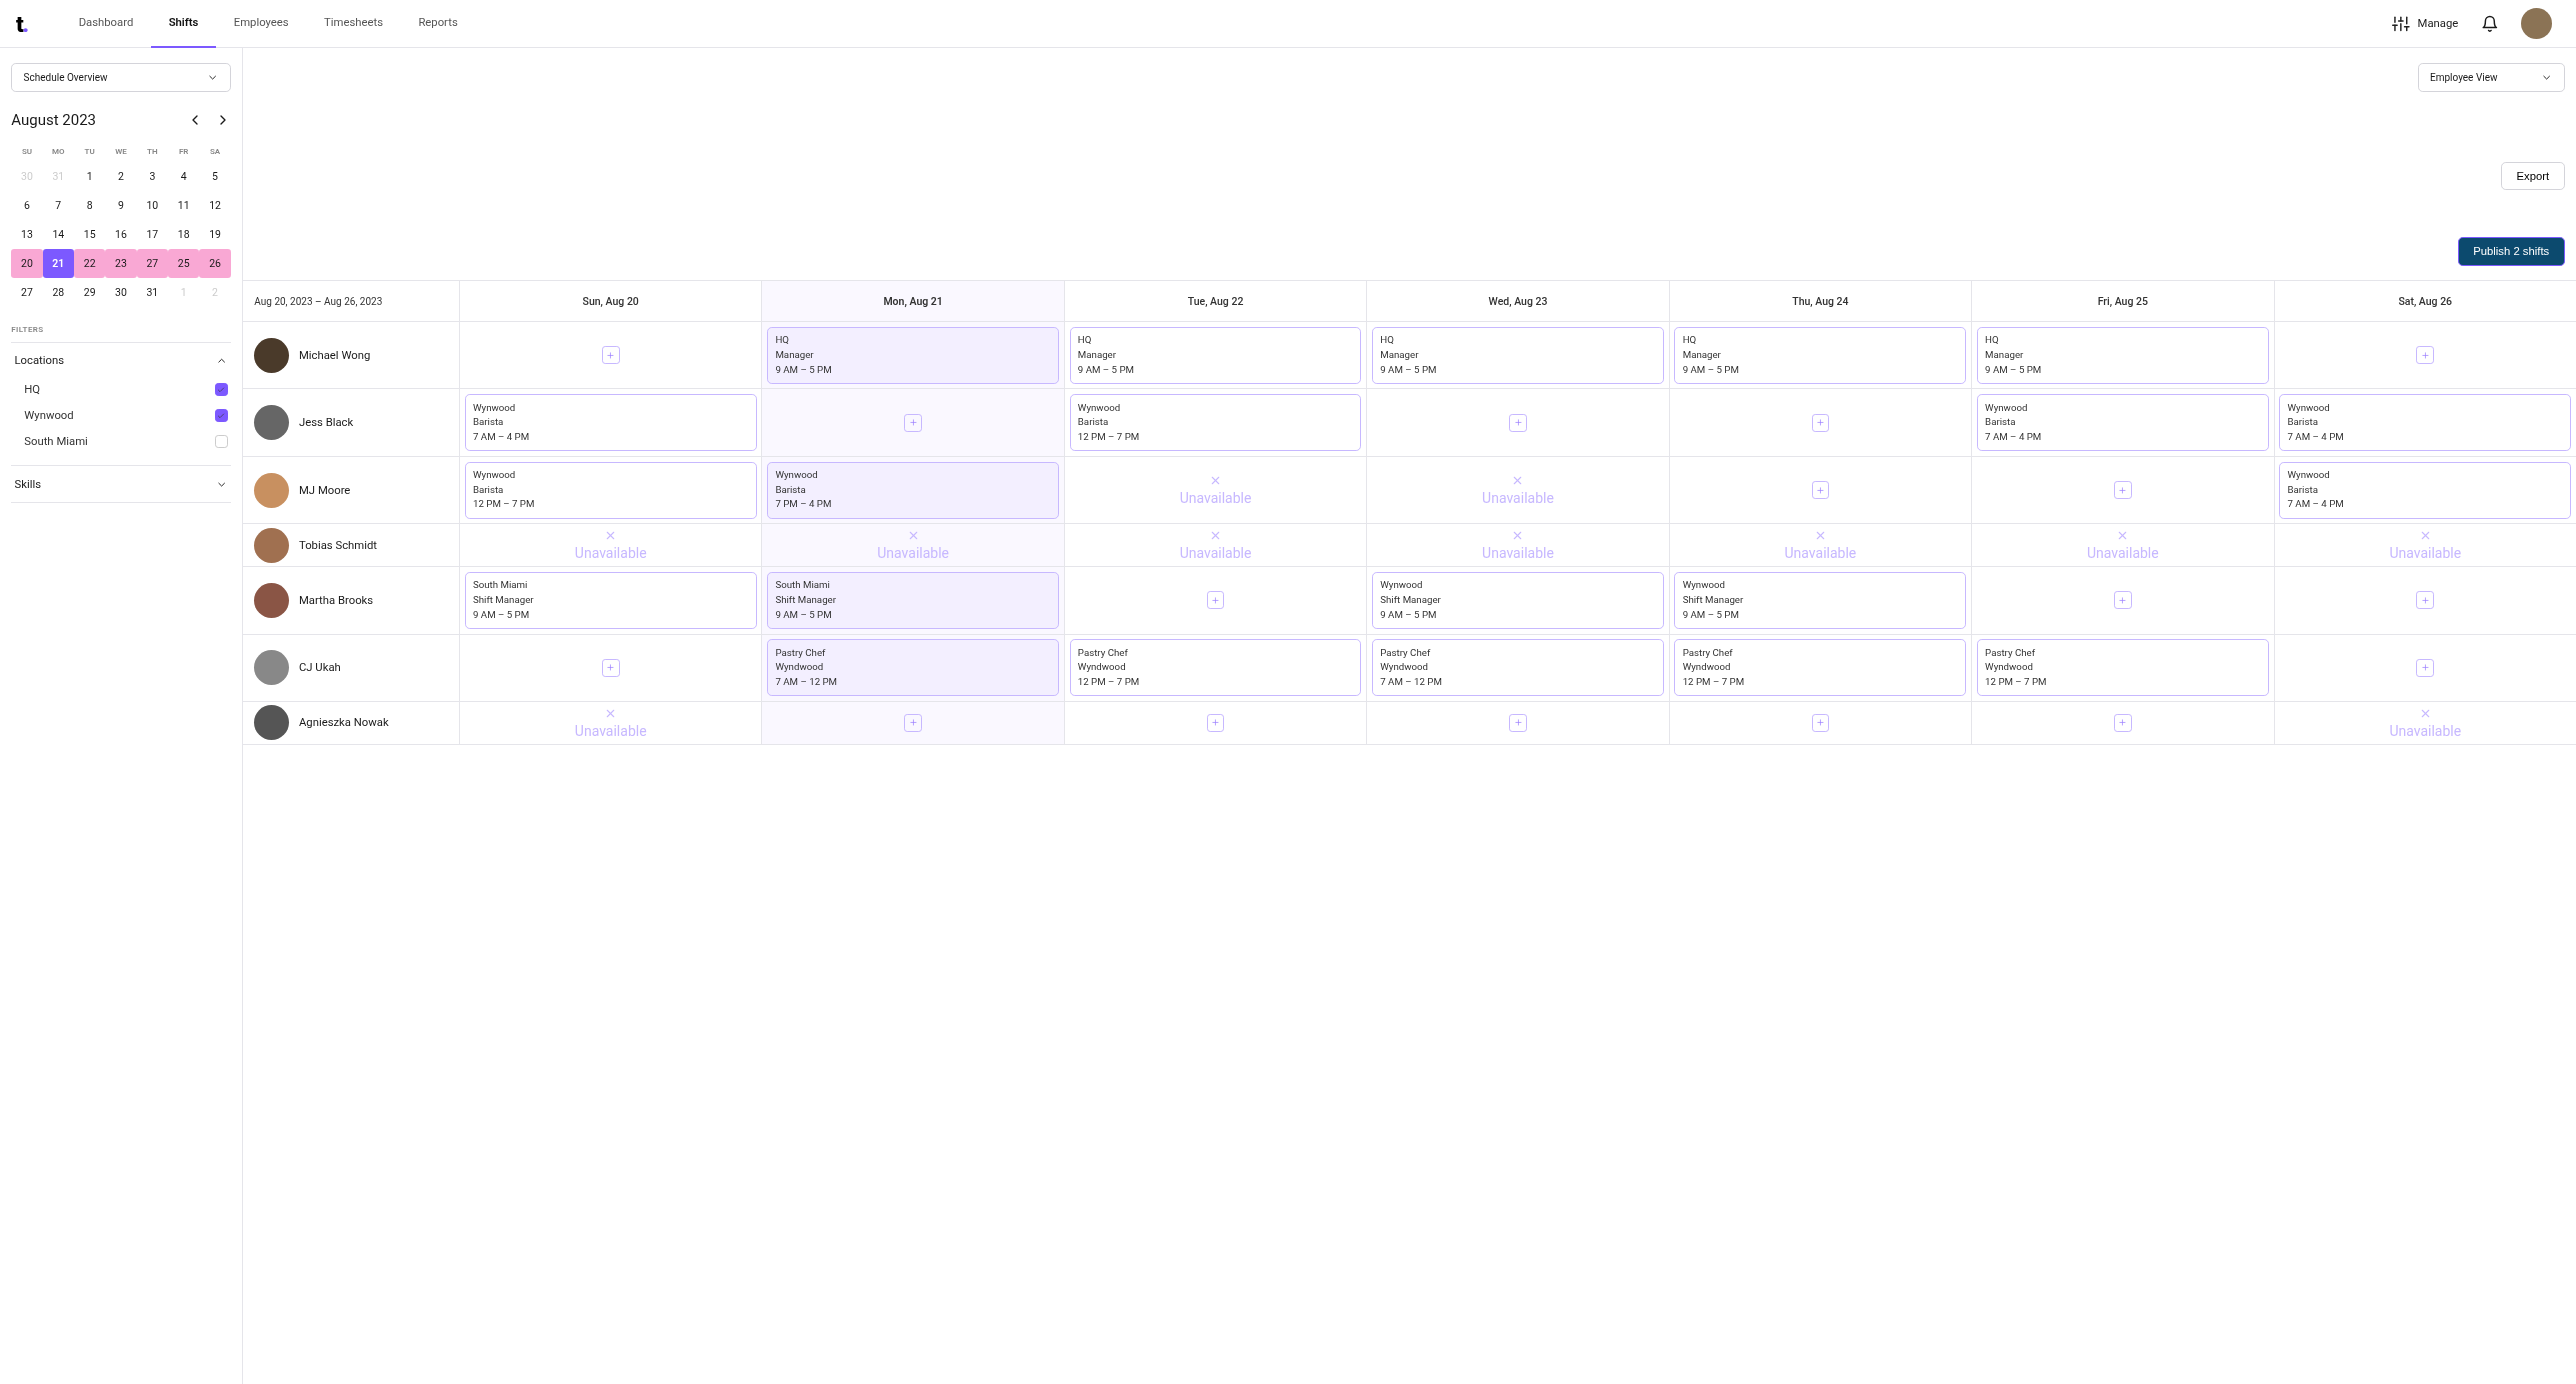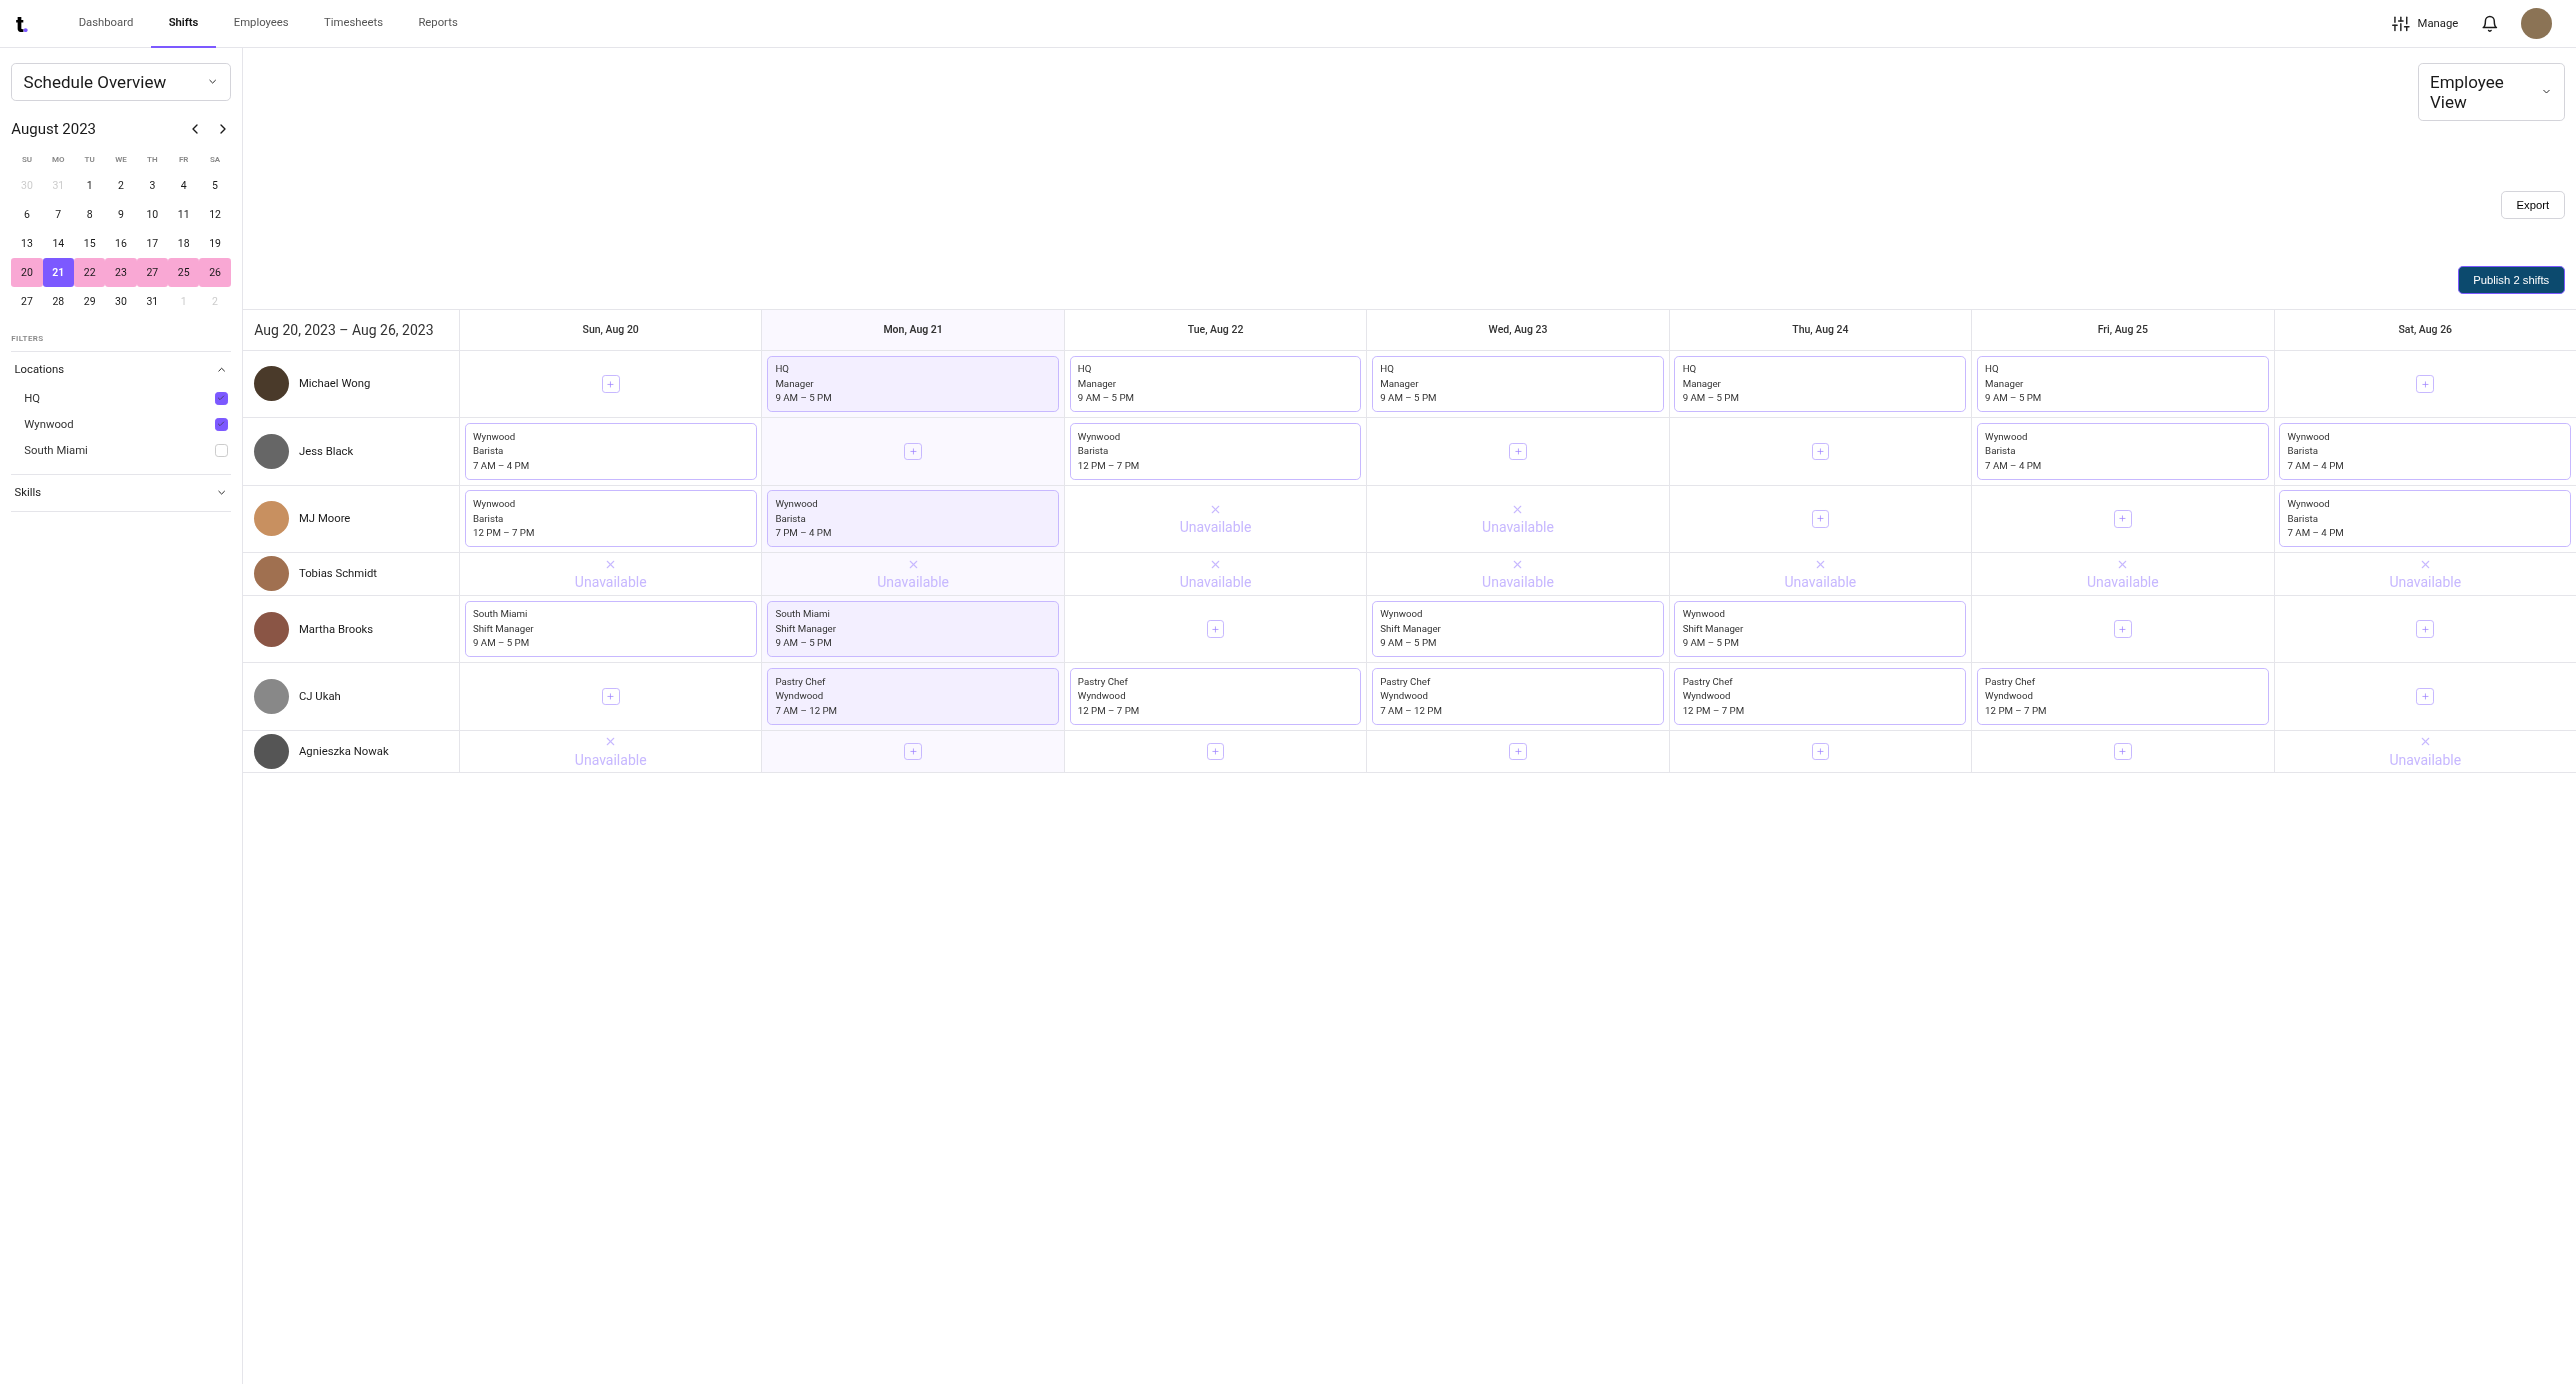--- a/index.html
+++ b/index.html
@@ -16,21 +16,21 @@
 .manage { display: flex; align-items: center; gap: 8px; font-size: 11.3px; color: #222; cursor: pointer; }
 .bell { width: 17.7px; height: 17.7px; cursor: pointer; }
 .avatar { width: 31px; height: 31px; border-radius: 50%; background: #8b7355; cursor: pointer; }
 
 
 .main { display: flex; height: calc(100vh - 48px); }
 .sidebar { width: 243px; border-right: 0.8px solid #e5e5ea; padding: 14.5px 11.3px; overflow-y: auto; }
 .content { flex: 1; overflow: auto; }
 
 
-.dropdown { border: 0.8px solid #d4d4da; border-radius: 4.8px; padding: 8px 11.3px; display: flex; align-items: center; justify-content: space-between; cursor: pointer; font-size: 17px; background: #fff; }
+.dropdown { border: 0.8px solid #d4d4da; border-radius: 4.8px; padding: 8px 11.3px; display: flex; align-items: center; justify-content: space-between; cursor: pointer; font-size: 10px; background: #fff; }
 .chevron { width: 11.3px; height: 11.3px; }
 
 
 .mini-cal { margin-top: 19.3px; }
 .cal-header { display: flex; align-items: center; justify-content: space-between; margin-bottom: 11.3px; }
 .cal-title { font-size: 15px; font-weight: 400; }
 .cal-navs { display: flex; gap: 11.3px; }
 .cal-nav { width: 16px; height: 16px; cursor: pointer; }
 .cal-grid { display: grid; grid-template-columns: repeat(7, 1fr); gap: 0; }
 .cal-dow { font-size: 8px; color: #888; text-align: center; padding: 6.4px 0; font-weight: 600; }
@@ -52,21 +52,21 @@
 .content-toolbar { display: flex; align-items: flex-end; padding: 14.5px 11.3px; gap: 23px; flex-direction: column; }
 .btn { border: 0.8px solid #d4d4da; border-radius: 4.8px; padding: 7.2px 14.5px; font-size: 11.3px; cursor: pointer; background: #fff; margin-top: 24px; }
 .btn-primary { background: #0c4a6e; color: #fff; border-color: #7c59ff; }
 .spacer { flex: 1; }
 
 
 .schedule { border-top: 0.8px solid #e5e5ea; }
 .sch-row { display: flex; border-bottom: 0.8px solid #e5e5ea; min-height: 40px; }
 .sch-emp-col { width: 217px; min-width: 217px; border-right: 0.8px solid #e5e5ea; display: flex; align-items: center; padding: 0 11.3px; font-size: 11.3px; gap: 9.7px; }
 .emp-avatar { width: 35px; height: 35px; border-radius: 50%; background: #bbb; flex-shrink: 0; }
-.sch-header .sch-emp-col { font-size: 14px; color: #333; }
+.sch-header .sch-emp-col { font-size: 10px; color: #333; }
 .sch-day-col { flex: 1; min-width: 108px; border-right: 0.8px solid #e5e5ea; display: flex; align-items: center; justify-content: center; padding: 4.8px; position: relative; }
 .sch-day-col:last-child { border-right: none; }
 .sch-header .sch-day-col { font-size: 10.5px; font-weight: 500; color: #333; height: 40px; }
 .sch-day-col.today { background: #faf8ff; }
 .sch-header .sch-day-col.today { font-weight: 600; }
 
 .shift-card { width: 100%; border: 0.8px solid #c7b8ff; border-radius: 4.8px; padding: 5.6px 7.2px; background: #fff; cursor: pointer; }
 .shift-card.highlight { background: #f3efff; }
 .shift-line { font-size: 9.7px; line-height: 1.5; color: #333; }
 .shift-line:last-child { font-weight: 400; }

